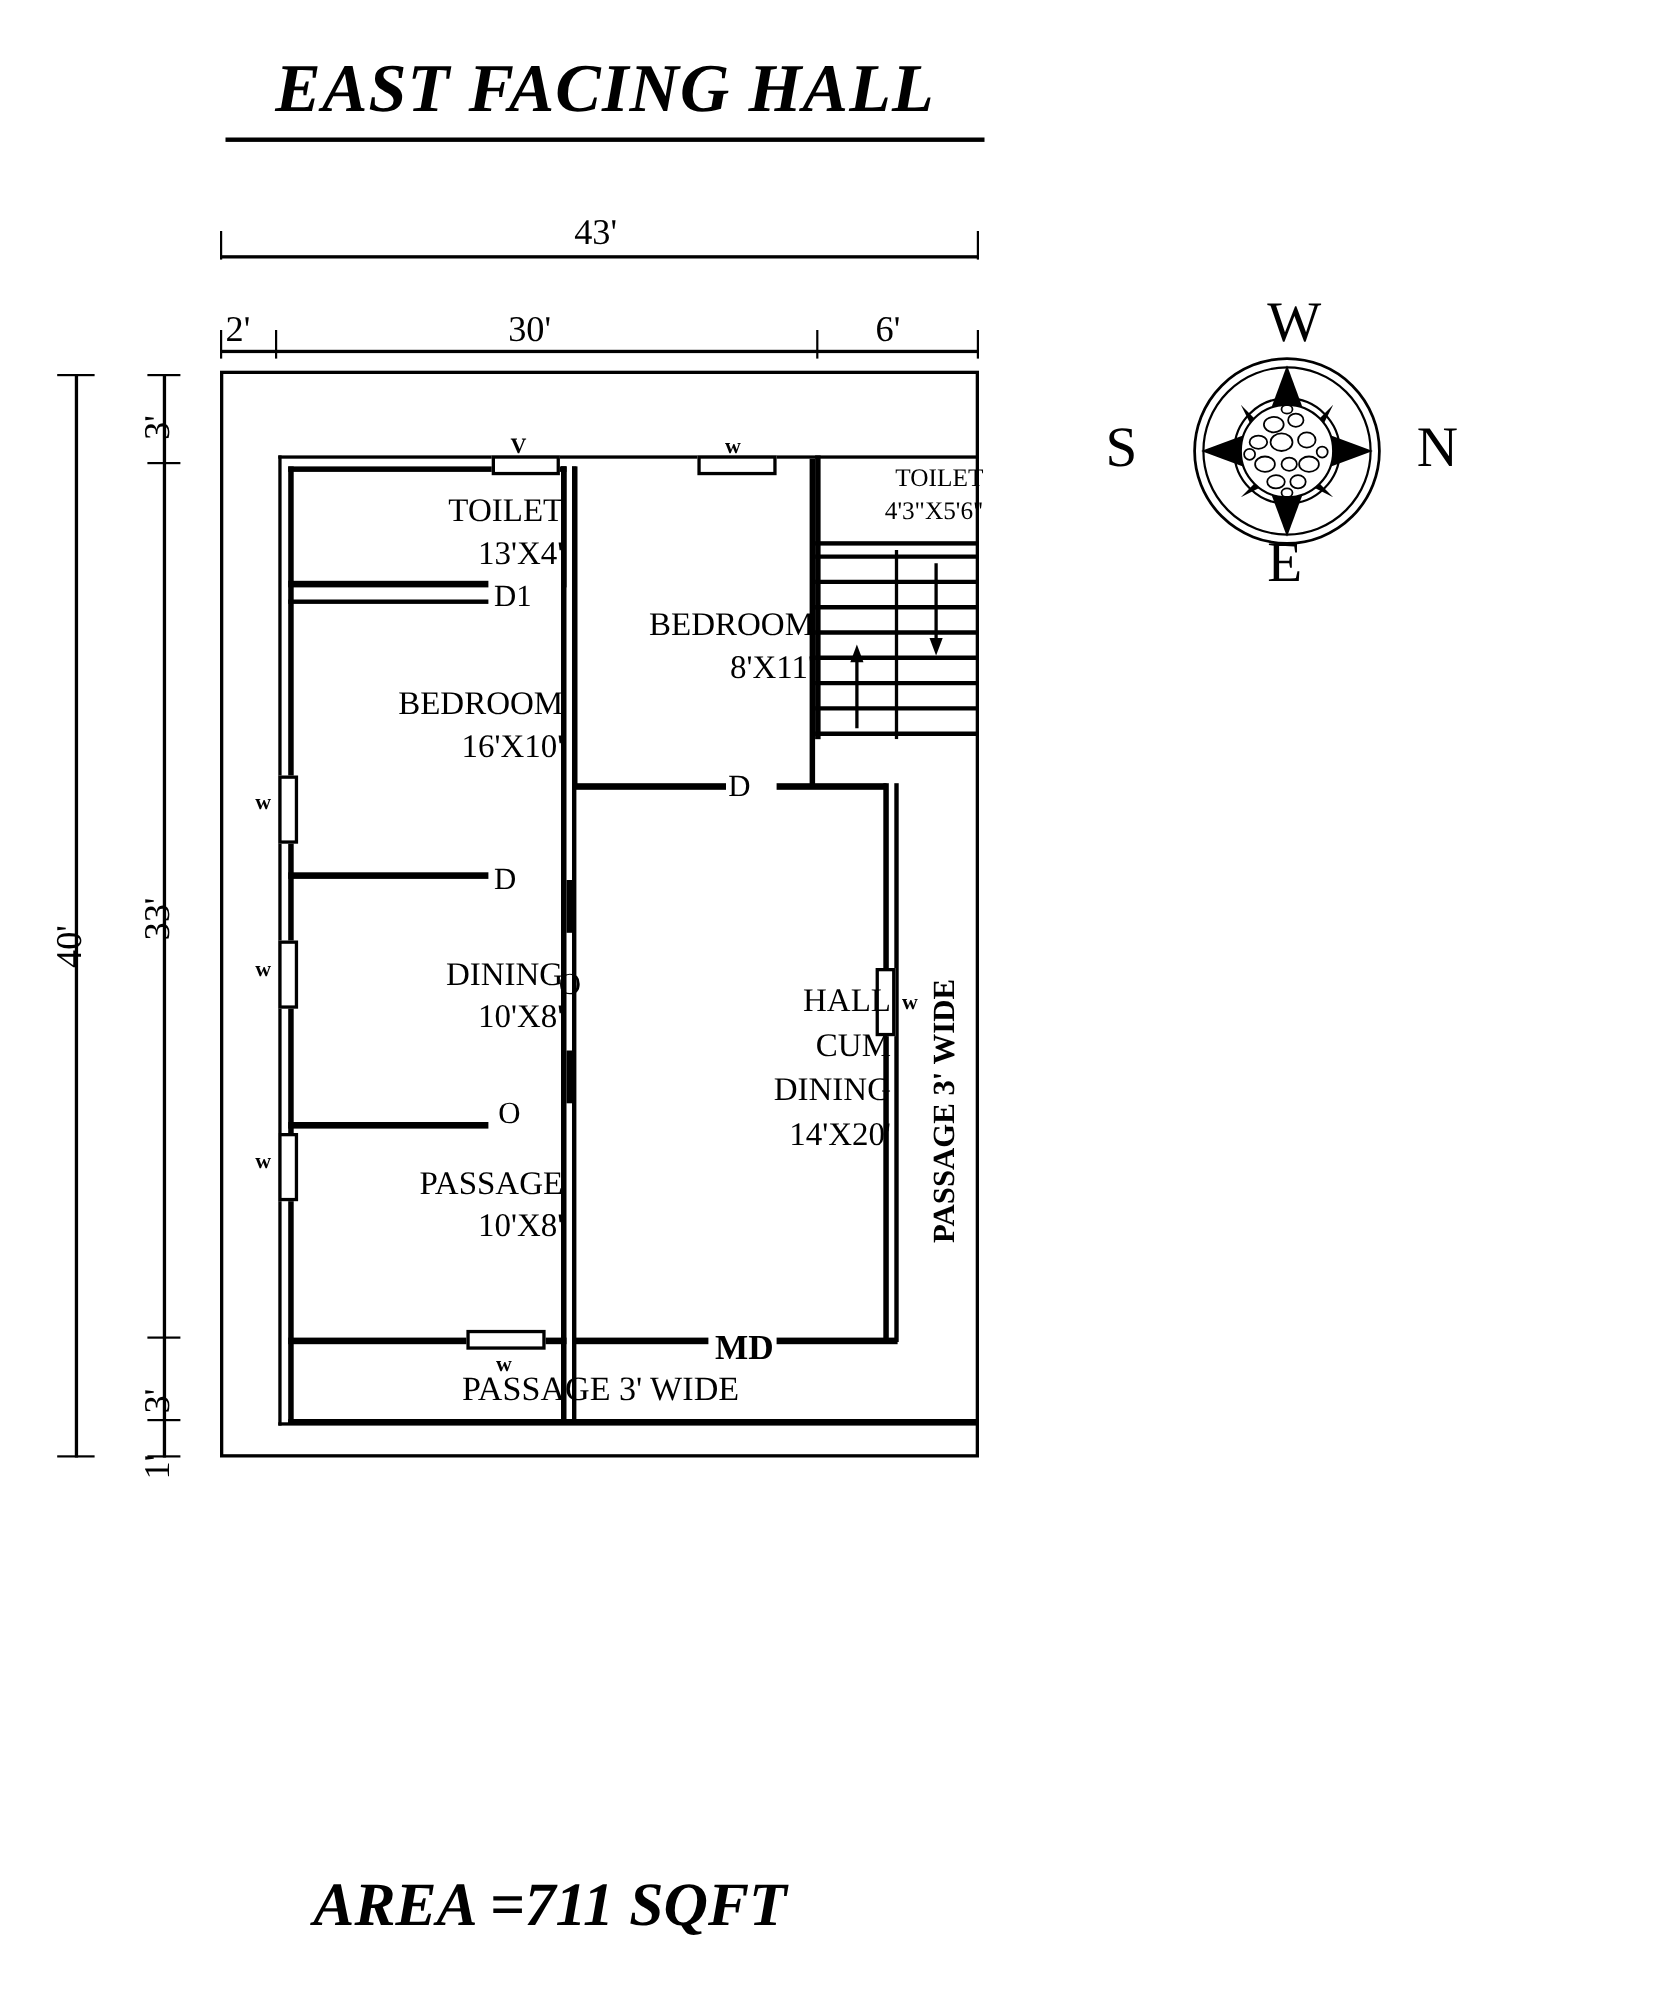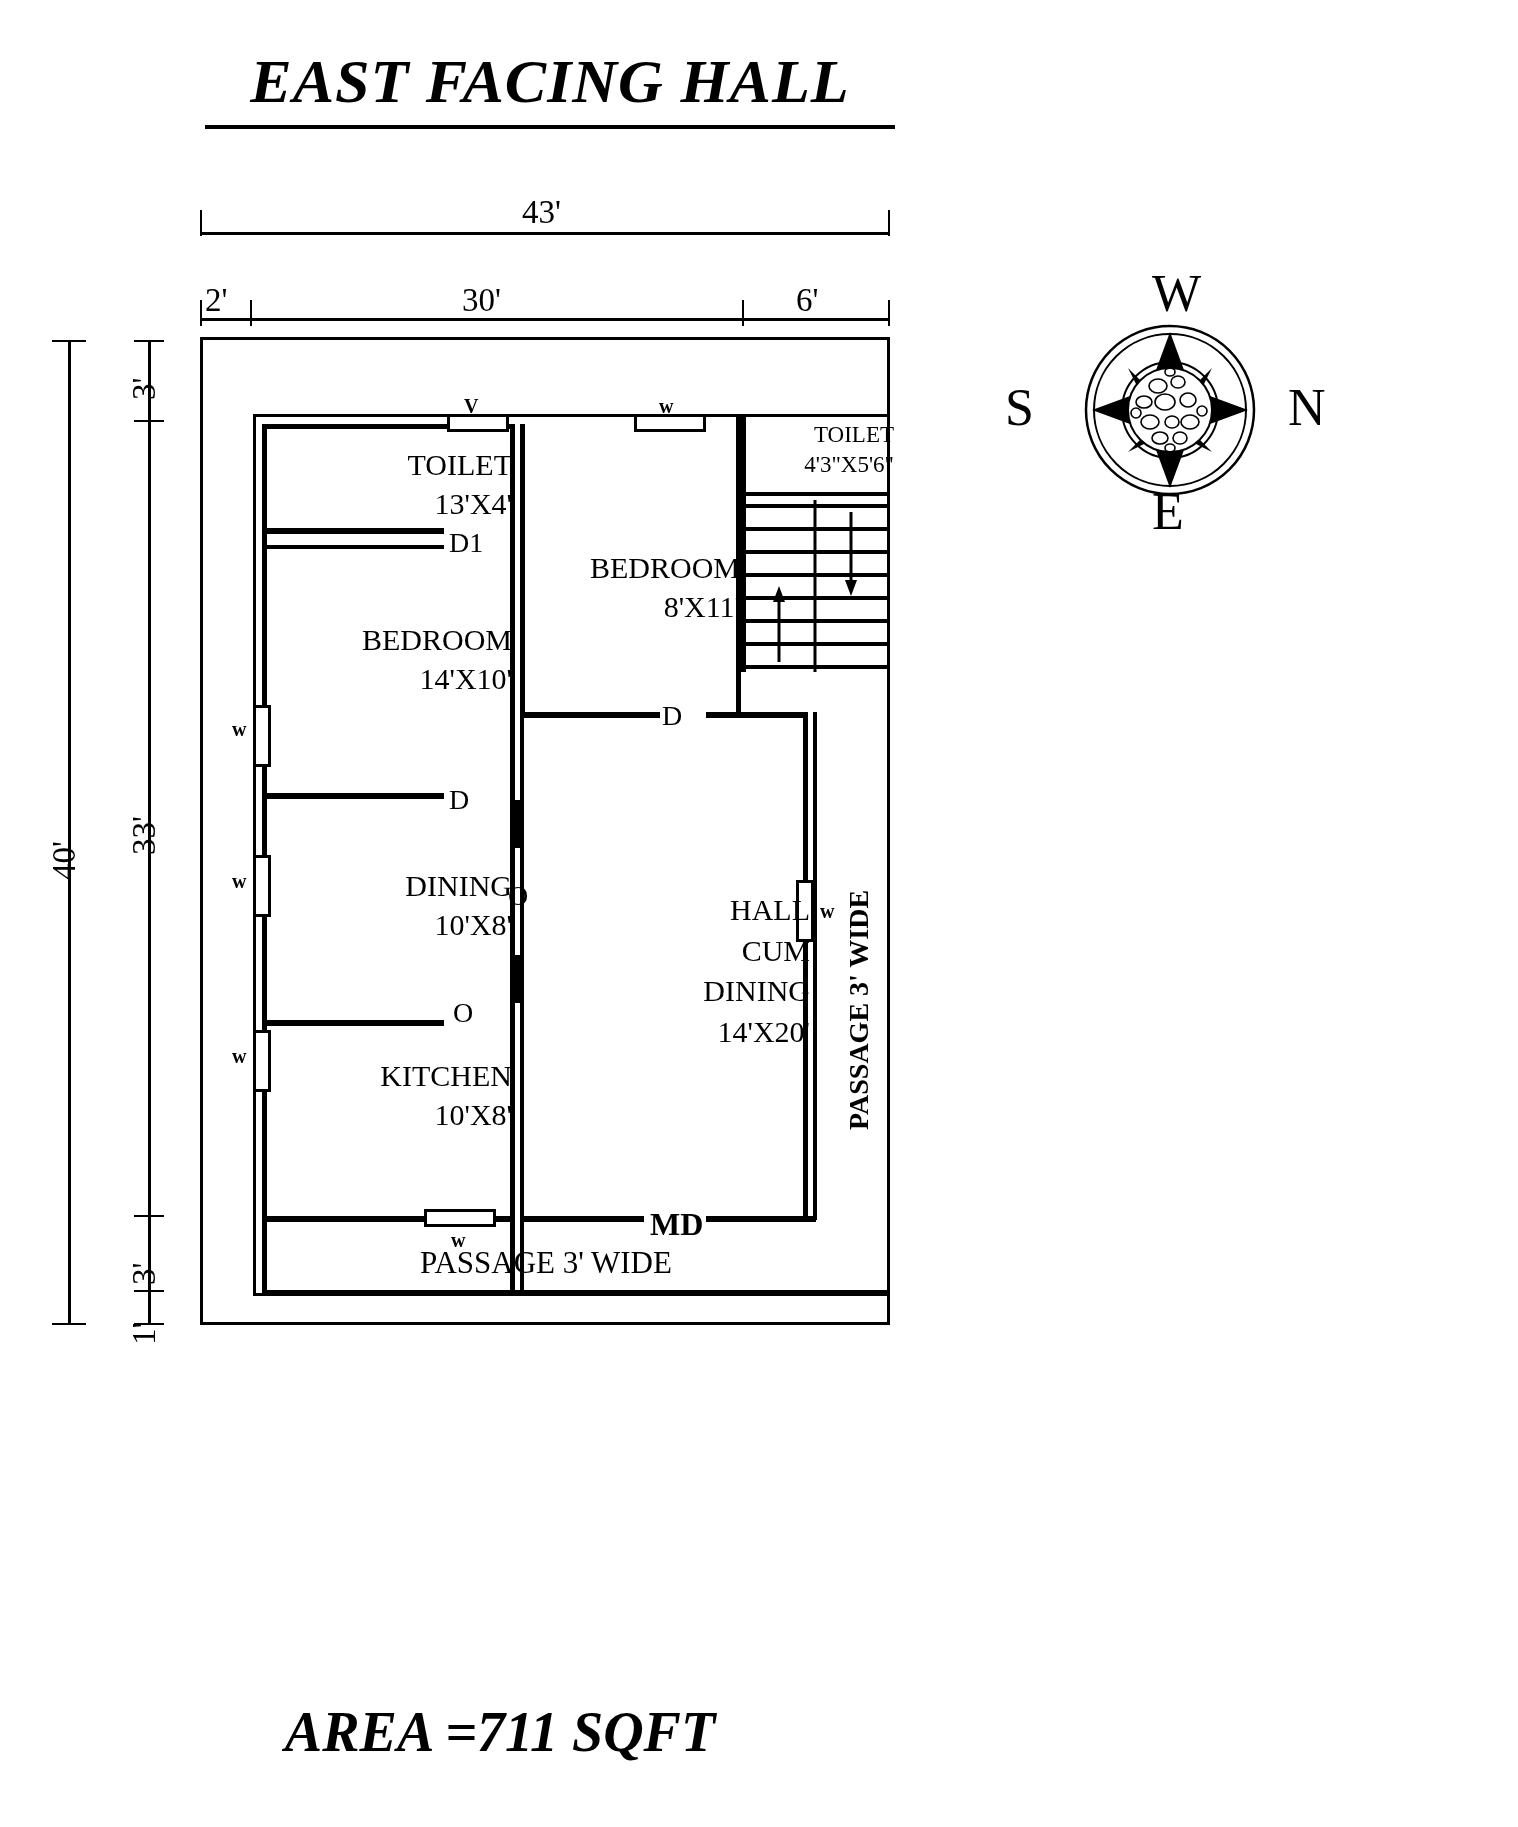--- a/index.html
+++ b/index.html
@@ -145,40 +145,40 @@
 <div class="abs" style="left:515px;top:800px;width:5px;height:48px;background:#000;"></div>
 <div class="abs" style="left:515px;top:955px;width:5px;height:48px;background:#000;"></div>
 
 <div class="abs room-label" style="left:262px;top:445px;width:250px;">
   <div>TOILET</div>
   <div>13'X4'</div>
 </div>
 
 <div class="abs room-label" style="left:262px;top:620px;width:250px;">
   <div>BEDROOM</div>
-  <div>14'X10'</div>
+  <div>16'X10'</div>
 </div>
 
 <div class="abs room-label" style="left:524px;top:548px;width:216px;">
   <div>BEDROOM</div>
   <div>8'X11'</div>
 </div>
 
 <div class="abs room-label" style="left:746px;top:420px;width:148px;font-size:23px;">
   <div>TOILET</div>
   <div>4'3"X5'6"</div>
 </div>
 
 <div class="abs room-label" style="left:262px;top:866px;width:250px;">
   <div>DINING</div>
   <div>10'X8'</div>
 </div>
 
 <div class="abs room-label" style="left:262px;top:1056px;width:250px;">
-  <div>KITCHEN</div>
+  <div>PASSAGE</div>
   <div>10'X8'</div>
 </div>
 
 <div class="abs room-label" style="left:560px;top:890px;width:250px;line-height:1.35;">
   <div>HALL</div>
   <div>CUM</div>
   <div>DINING</div>
   <div>14'X20'</div>
 </div>
 

